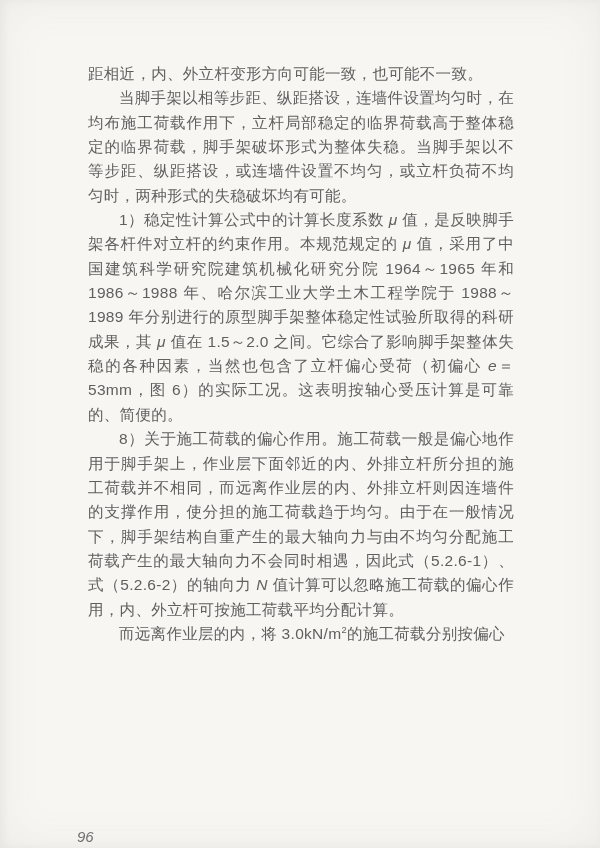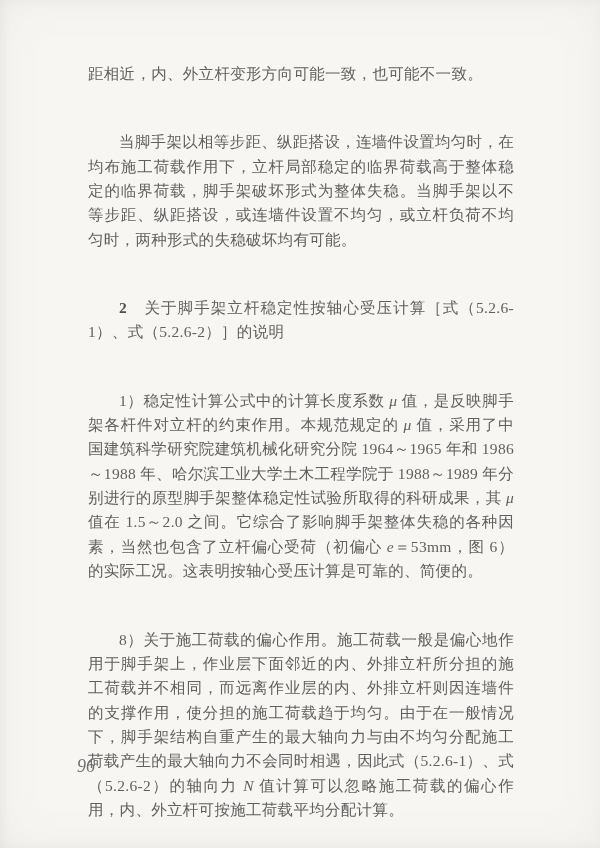--- a/index.html
+++ b/index.html
@@ -6,70 +6,68 @@
     margin: 0;
     padding: 0;
     background: #ffffff;
   }
   .page {
     position: relative;
     width: 600px;
     height: 848px;
     background: #f7f6f3;
     overflow: hidden;
-    font-family: Liberation Serif, serif;
+    font-family: Liberation Sans, sans-serif;
     box-shadow: inset 0 0 45px rgba(120,115,105,0.08), inset 3px 0 8px rgba(120,115,105,0.07);
   }
   .text-block {
     position: absolute;
     left: 88px;
     top: 62px;
     width: 426px;
     font-size: 15.5px;
     line-height: 24.35px;
     letter-spacing: 0.3px;
     color: #5f5f5f;
     text-align: justify;
     text-justify: inter-ideograph;
   }
   .text-block p {
     margin: 0;
     padding: 0;
   }
   .text-block p.indent {
     text-indent: 2em;
-    margin-top: 44px;
   }
   .bold {
     font-weight: bold;
     color: #4f4f4f;
   }
   .italic {
     font-style: italic;
   }
   .sup {
     font-size: 60%;
     vertical-align: super;
     line-height: 0;
   }
   .page-number {
     position: absolute;
     left: 77px;
-    top: 756px;
-    font-size: 18px;
+    top: 828px;
+    font-size: 15px;
     font-style: italic;
     color: #6e6e6e;
   }
 </style>
 </head>
 <body>
 
 <div class="page" style="background: rgb(247, 246, 243);">
   <div class="text-block" style="color: rgb(95, 95, 95);">
       <p><span>距相近，内、外立杆变形方向可能一致，也可能不一致。</span></p>
       <p class="indent"><span>当脚手架以相等步距、纵距搭设，连墙件设置均匀时，在均布施工荷载作用下，立杆局部稳定的临界荷载高于整体稳定的临界荷载，脚手架破坏形式为整体失稳。当脚手架以不等步距、纵距搭设，或连墙件设置不均匀，或立杆负荷不均匀时，两种形式的失稳破坏均有可能。</span></p>
-      <p class="indent"><span class="bold">2</span><span>　关于脚手架立杆稳定性按轴心受压计算［式（5.2.6-1）、式（5.2.6-2）］的说明</span></p>
       <p class="indent"><span>1）稳定性计算公式中的计算长度系数 </span><span class="italic">μ</span><span> 值，是反映脚手架各杆件对立杆的约束作用。本规范规定的 </span><span class="italic">μ</span><span> 值，采用了中国建筑科学研究院建筑机械化研究分院 1964～1965 年和 1986～1988 年、哈尔滨工业大学土木工程学院于 1988～1989 年分别进行的原型脚手架整体稳定性试验所取得的科研成果，其 </span><span class="italic">μ</span><span> 值在 1.5～2.0 之间。它综合了影响脚手架整体失稳的各种因素，当然也包含了立杆偏心受荷（初偏心 </span><span class="italic">e</span><span>＝53mm，图 6）的实际工况。这表明按轴心受压计算是可靠的、简便的。</span></p>
       <p class="indent"><span>8）关于施工荷载的偏心作用。施工荷载一般是偏心地作用于脚手架上，作业层下面邻近的内、外排立杆所分担的施工荷载并不相同，而远离作业层的内、外排立杆则因连墙件的支撑作用，使分担的施工荷载趋于均匀。由于在一般情况下，脚手架结构自重产生的最大轴向力与由不均匀分配施工荷载产生的最大轴向力不会同时相遇，因此式（5.2.6-1）、式（5.2.6-2）的轴向力 </span><span class="italic">N</span><span> 值计算可以忽略施工荷载的偏心作用，内、外立杆可按施工荷载平均分配计算。</span></p>
       <p class="indent"><span>而远离作业层的内，将 3.0kN/m</span><span class="sup">2</span><span>的施工荷载分别按偏心</span></p>
     </div>
   <div class="page-number">96</div>
 </div>
 
 </body></html>

